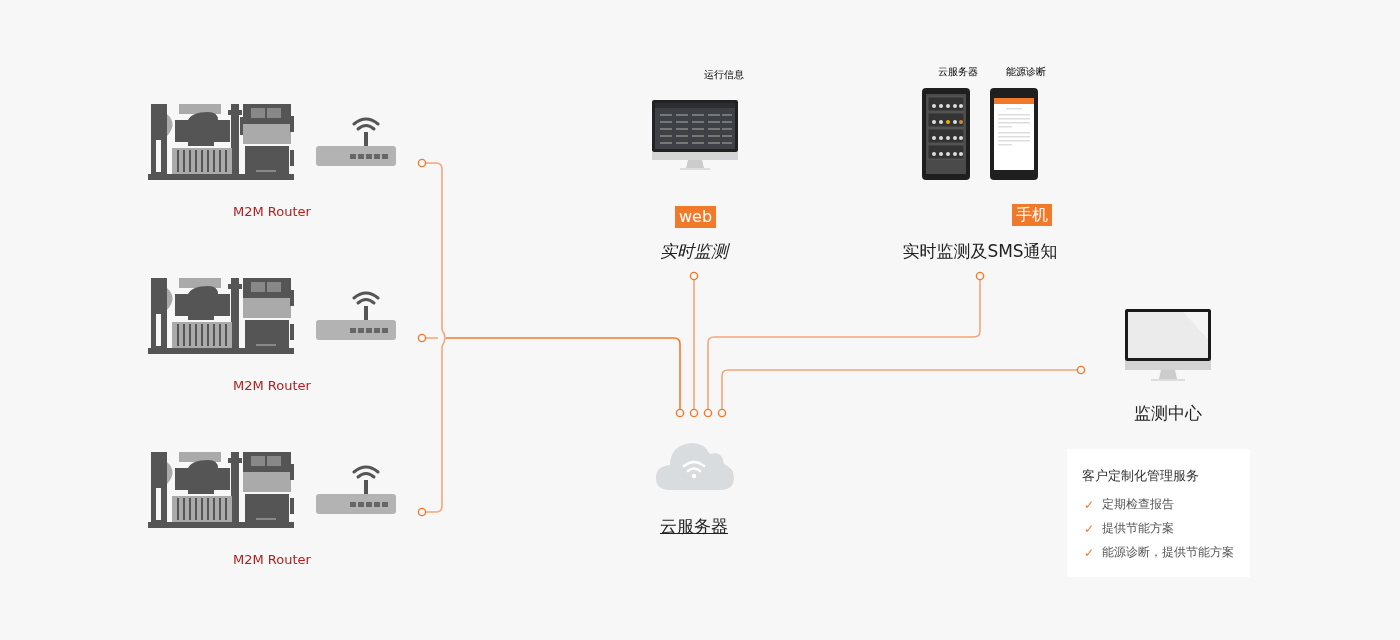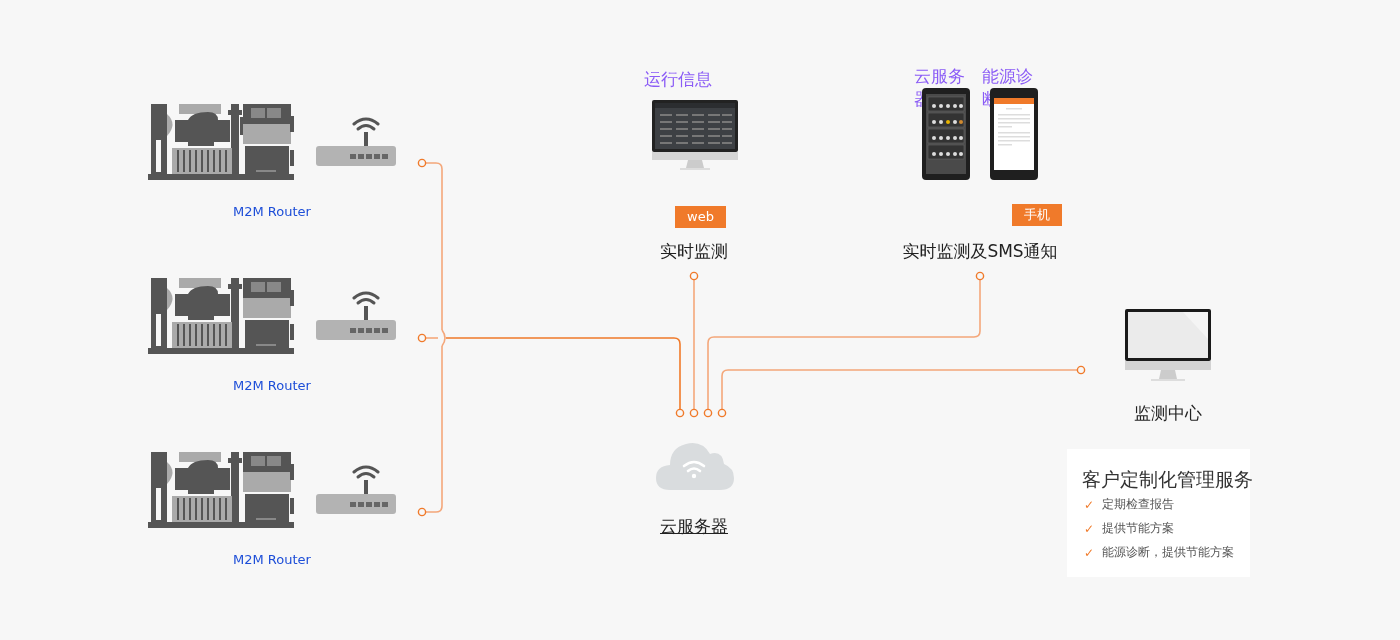--- a/index.html
+++ b/index.html
@@ -3,33 +3,33 @@
 <meta charset="utf-8">
 <style>
   html, body { margin: 0; padding: 0; }
   body {
     width: 1400px; height: 640px; background: #f7f7f7;
     position: relative; overflow: hidden;
     font-family: "DejaVu Sans", "Liberation Sans", sans-serif;
     color: #333;
   }
   .abs { position: absolute; }
-  .router-label { font-size: 13px; color: #1d4ed8; width: 160px; text-align: center; }
-  .small-label { font-size: 17px; color: #8b5cf6; text-align: left; }
+  .router-label { font-size: 13px; color: #b91c1c; width: 160px; text-align: center; }
+  .small-label { font-size: 10px; color: #000000; text-align: right; }
   .big-label { font-size: 17px; color: #222; text-align: center; white-space: nowrap; }
   .badge {
-    background: #f07a2a; color: #fff; font-size: 13px;
-    height: 22px; line-height: 22px; padding: 0 12px; text-align: center;
+    background: #f07a2a; color: #fff; font-size: 16px;
+    height: 22px; line-height: 22px; padding: 0 4px; text-align: center;
   }
   #wires { position: absolute; left: 0; top: 0; }
   .service-card {
     position: absolute; left: 1067px; top: 449px; width: 183px; height: 128px;
     background: #fff;
   }
-  .service-title { position: absolute; left: 15px; top: 18px; font-size: 19px; color: #333; white-space: nowrap; }
+  .service-title { position: absolute; left: 15px; top: 18px; font-size: 13px; color: #333; white-space: nowrap; }
   .service-item { position: absolute; left: 17px; font-size: 12px; color: #555; white-space: nowrap; display: flex; align-items: center; }
   .check { color: #f07a2a; margin-right: 8px; font-size: 12px; }
 </style>
 </head>
 <body>
 
 <svg id="wires" width="1400" height="640">
   <g fill="none" stroke="#f4a77a" stroke-width="1.6">
 
     <path d="M426 163 H436 Q442 163 442 169 V330"></path>
@@ -245,21 +245,21 @@
         <rect x="40" y="42" width="12" height="2"></rect>
         <rect x="56" y="42" width="12" height="2"></rect>
         <rect x="70" y="42" width="10" height="2"></rect>
     </g>
     <rect x="0" y="52" width="86" height="8" fill="#d5d5d5"></rect>
     <path d="M36 60 H50 L52 68 H34 Z" fill="#ccc"></path>
     <rect x="28" y="68" width="30" height="2" fill="#ddd"></rect>
   </svg>
 </div>
 <div class="abs badge" style="left:675px;top:206px;">web</div>
-<div class="abs big-label" style="left:634px;top:240px;width:120px;">实时监测</div>
+<div class="abs big-label" style="left:634px;top:240px;width:120px;font-style:italic;">实时监测</div>
 
 <div class="abs small-label" style="left:914px;top:65px;width:64px;">云服务器</div>
 <div class="abs small-label" style="left:982px;top:65px;width:64px;">能源诊断</div>
 <div class="abs" style="left:922px;top:88px;">
   <svg width="48" height="92" viewBox="0 0 48 92">
     <rect x="0" y="0" width="48" height="92" rx="4" fill="#1f1f1f"></rect>
     <rect x="4" y="6" width="40" height="80" fill="#4a4a4a"></rect>
     <g fill="#333" stroke="#666" stroke-width="0.6">
       <rect x="6" y="9" width="36" height="14"></rect>
         <rect x="6" y="25" width="36" height="14"></rect>

